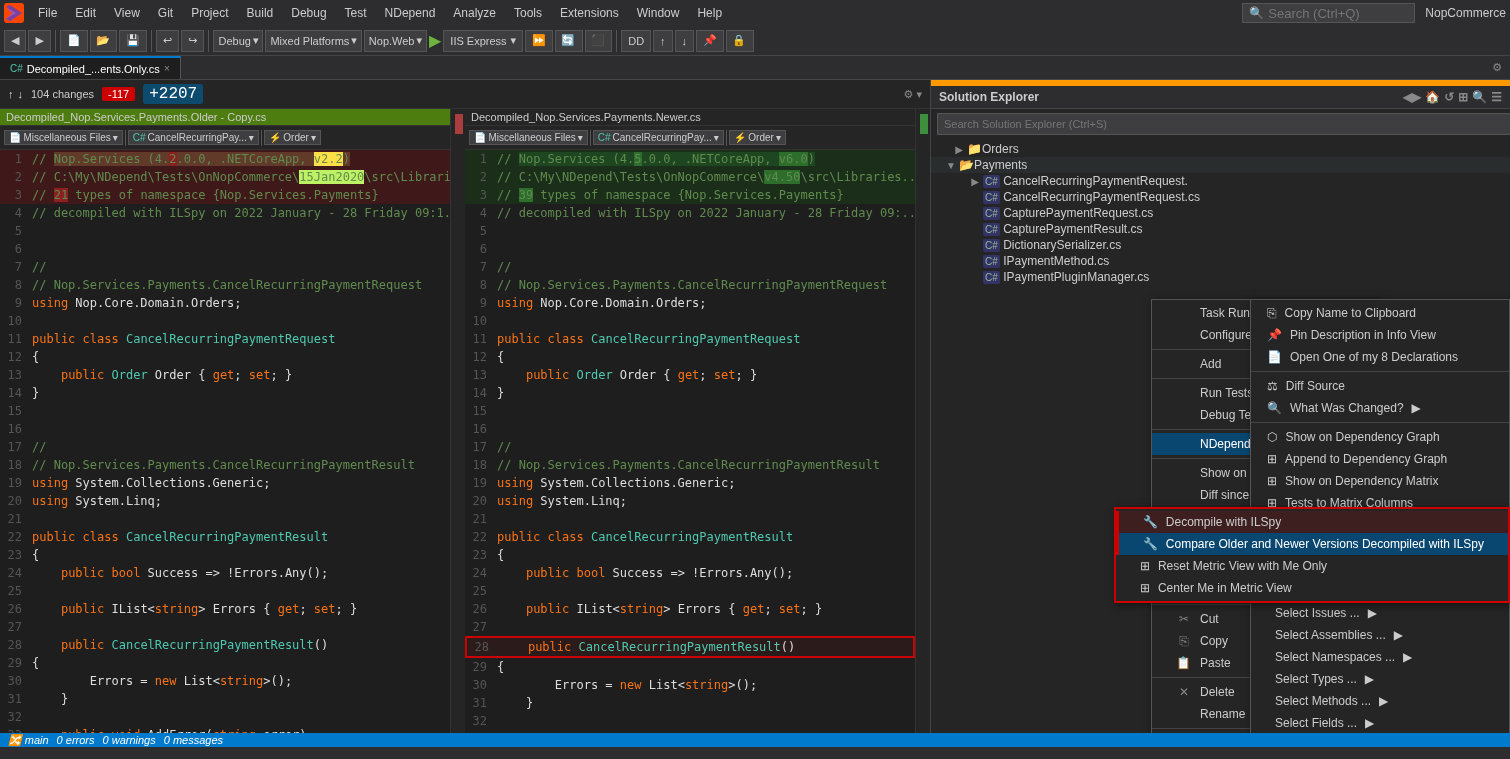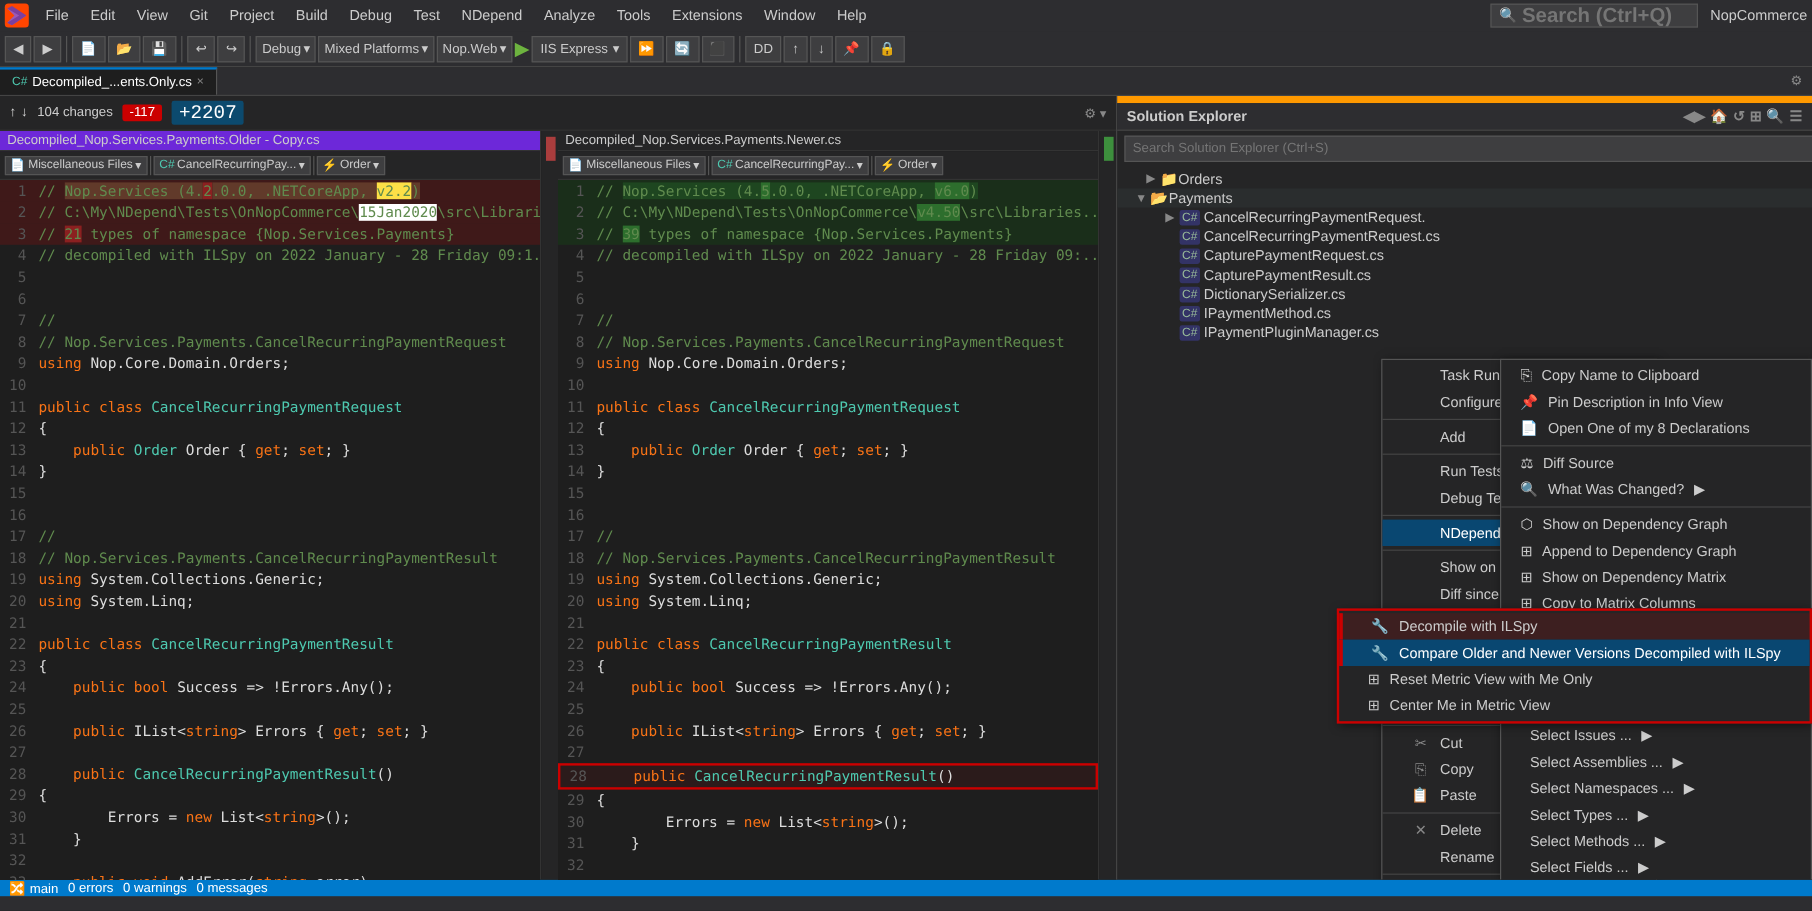--- a/index.html
+++ b/index.html
@@ -3,21 +3,21 @@
   <meta charset="utf-8">
   <style>
     * { box-sizing: border-box; margin: 0; padding: 0; }
     body { font-family: 'Segoe UI', sans-serif; font-size: 12px; background: #2d2d30; color: #ddd; overflow: hidden; }
     
     
     .menu-bar { background: #2d2d30; display: flex; align-items: center; height: 26px; padding: 0 4px; gap: 2px; }
     .menu-bar .logo { width: 20px; height: 20px; background: #ff4500; border-radius: 3px; margin-right: 4px; display: flex; align-items: center; justify-content: center; color: white; font-weight: bold; font-size: 11px; }
     .menu-item { color: #ccc; padding: 2px 8px; cursor: pointer; font-size: 12px; }
     .search-box { margin-left: auto; display: flex; align-items: center; background: #3e3e40; border: 1px solid #555; height: 20px; padding: 0 6px; gap: 4px; }
-    .search-box input { background: transparent; border: none; outline: none; color: #ccc; font-size: 17px; width: 140px; font-weight: bold; }
+    .search-box input { background: transparent; border: none; outline: none; color: #ccc; font-size: 13px; width: 140px; }
     .nopcommerce-label { color: #ccc; font-size: 12px; margin-left: 8px; }
 
     
     .toolbar { background: #2d2d30; display: flex; align-items: center; height: 30px; padding: 0 4px; gap: 2px; border-bottom: 1px solid #444; }
     .toolbar-btn { background: #3e3e40; border: 1px solid #555; color: #ccc; padding: 2px 6px; cursor: pointer; font-size: 11px; height: 22px; display: flex; align-items: center; gap: 2px; }
     .toolbar-separator { width: 1px; background: #555; height: 22px; margin: 0 2px; }
     .toolbar-dropdown { background: #3e3e40; border: 1px solid #555; color: #ccc; padding: 2px 4px; font-size: 11px; height: 22px; display: flex; align-items: center; gap: 2px; cursor: pointer; }
     .play-btn { color: #6db33f; font-size: 16px; }
     .iis-btn { background: #3e3e40; border: 1px solid #555; color: #ccc; padding: 2px 6px; font-size: 11px; height: 22px; display: flex; align-items: center; gap: 4px; cursor: pointer; }
 
@@ -78,21 +78,21 @@
     .ctx-item { padding: 4px 24px; color: #ccc; cursor: pointer; font-size: 12px; display: flex; align-items: center; gap: 8px; white-space: nowrap; }
     .ctx-item:hover, .ctx-item.active { background: #094771; color: #fff; }
     .ctx-separator { border-top: 1px solid #444; margin: 3px 0; }
     .ctx-item .ctx-icon { width: 16px; text-align: center; font-size: 12px; color: #888; }
     .ctx-item .ctx-arrow { margin-left: auto; color: #888; font-size: 10px; }
     .ctx-item .shortcut { margin-left: auto; color: #888; font-size: 11px; padding-left: 20px; }
     .ndepend-item { padding: 4px 16px; color: #ccc; cursor: pointer; font-size: 12px; display: flex; align-items: center; gap: 8px; white-space: nowrap; }
     .ndepend-item:hover, .ndepend-item.active { background: #094771; color: #fff; }
     .ndepend-separator { border-top: 1px solid #444; margin: 3px 0; }
 
-    .bottom-bar { height: 14px; background: #007acc; display: flex; align-items: center; padding: 0 8px; gap: 8px; color: white; font-size: 11px; }
+    .bottom-bar { height: 14px; background: #007acc; display: flex; align-items: center; padding: 0 8px; gap: 8px; color: white; font-size: 11px; font-style: italic; }
     
     .orange-bar { height: 6px; background: #f90; width: 100%; }
   </style>
 </head>
 <body>
 
 <div class="menu-bar">
   <div class="logo">
     <svg width="16" height="16" viewBox="0 0 16 16">
         <path d="M0 2 L6 8 L0 14 L4 16 L16 8 Z" fill="#9b59b6"></path>
@@ -179,21 +179,21 @@
       </div>
       <span class="changes">104 changes</span>
       <span class="badge-neg">-117</span>
       <span class="badge-pos">+2207</span>
       <span class="gear-btn">⚙ ▾</span>
     </div>
 
     <div class="diff-panes">
 
       <div class="code-pane">
-        <div style="padding:2px 6px;font-size:11px;color:#ccc;background:#6d28d9;border-bottom:1px solid #333;">Decompiled_Nop.Services.Payments.Older - Copy.cs</div>
+        <div style="padding:2px 6px;font-size:11px;color:#ccc;background:#4d7c0f;border-bottom:1px solid #333;">Decompiled_Nop.Services.Payments.Older - Copy.cs</div>
         <div class="code-toolbar">
           <div class="code-toolbar-btn">
             <span>📄</span>
             <span>Miscellaneous Files</span>
             <span>▾</span>
           </div>
           <div class="code-toolbar-sep"></div>
           <div class="code-toolbar-btn">
             <span style="color:#4ec9b0">C#</span>
             <span>CancelRecurringPay...</span>
@@ -206,21 +206,21 @@
             <span>▾</span>
           </div>
         </div>
         <div class="code-content">
           <div class="code-line line-del">
               <span class="line-num">1</span>
               <span class="line-content comment">// <span style="background:#613a2a">Nop.Services (4.</span><span style="background:#8b2020">2</span><span style="background:#613a2a">.0.0, .NETCoreApp, </span><span style="background:#fde047">v2.2</span><span style="background:#613a2a">)</span></span>
             </div>
           <div class="code-line line-del">
               <span class="line-num">2</span>
-              <span class="line-content comment">// C:\My\NDepend\Tests\OnNopCommerce\<span style="background:#ffffff">15Jan2020</span>\src\Librari...</span>
+              <span class="line-content comment">// C:\My\NDepend\Tests\OnNopCommerce\<span style="background:#bef264">15Jan2020</span>\src\Librari...</span>
             </div>
           <div class="code-line line-del">
               <span class="line-num">3</span>
               <span class="line-content comment">// <span style="background:#8b2020">21</span> types of namespace {Nop.Services.Payments}</span>
             </div>
           <div class="code-line">
               <span class="line-num">4</span>
               <span class="line-content comment">// decompiled with ILSpy on 2022 January - 28 Friday 09:1...</span>
             </div>
           <div class="code-line">
@@ -712,21 +712,21 @@
           <div class="ndepend-item">
             <span>⊞</span>
             <span>Append to Dependency Graph</span>
           </div>
           <div class="ndepend-item">
             <span>⊞</span>
             <span>Show on Dependency Matrix</span>
           </div>
           <div class="ndepend-item">
             <span>⊞</span>
-            <span>Copy to Matrix Columns</span>
+            <span>Tests to Matrix Columns</span>
           </div>
           <div class="ndepend-item">
             <span>⊞</span>
             <span>Copy to Matrix Rows</span>
           </div>
           <div class="ndepend-separator"></div>
           <div class="ndepend-item" style="border:2px solid #cc0000;background:rgba(200,0,0,0.15);">
             <span>🔧</span>
             <span>Go to ILSpy</span>
           </div>

